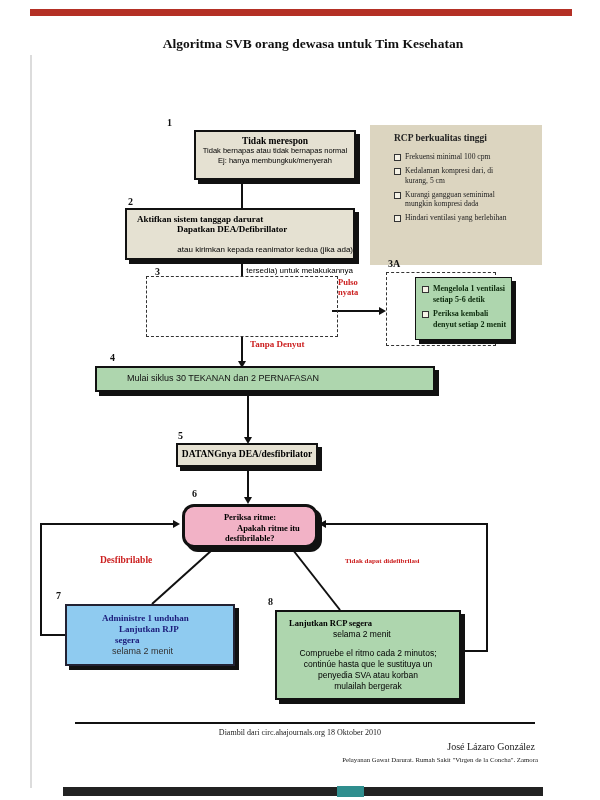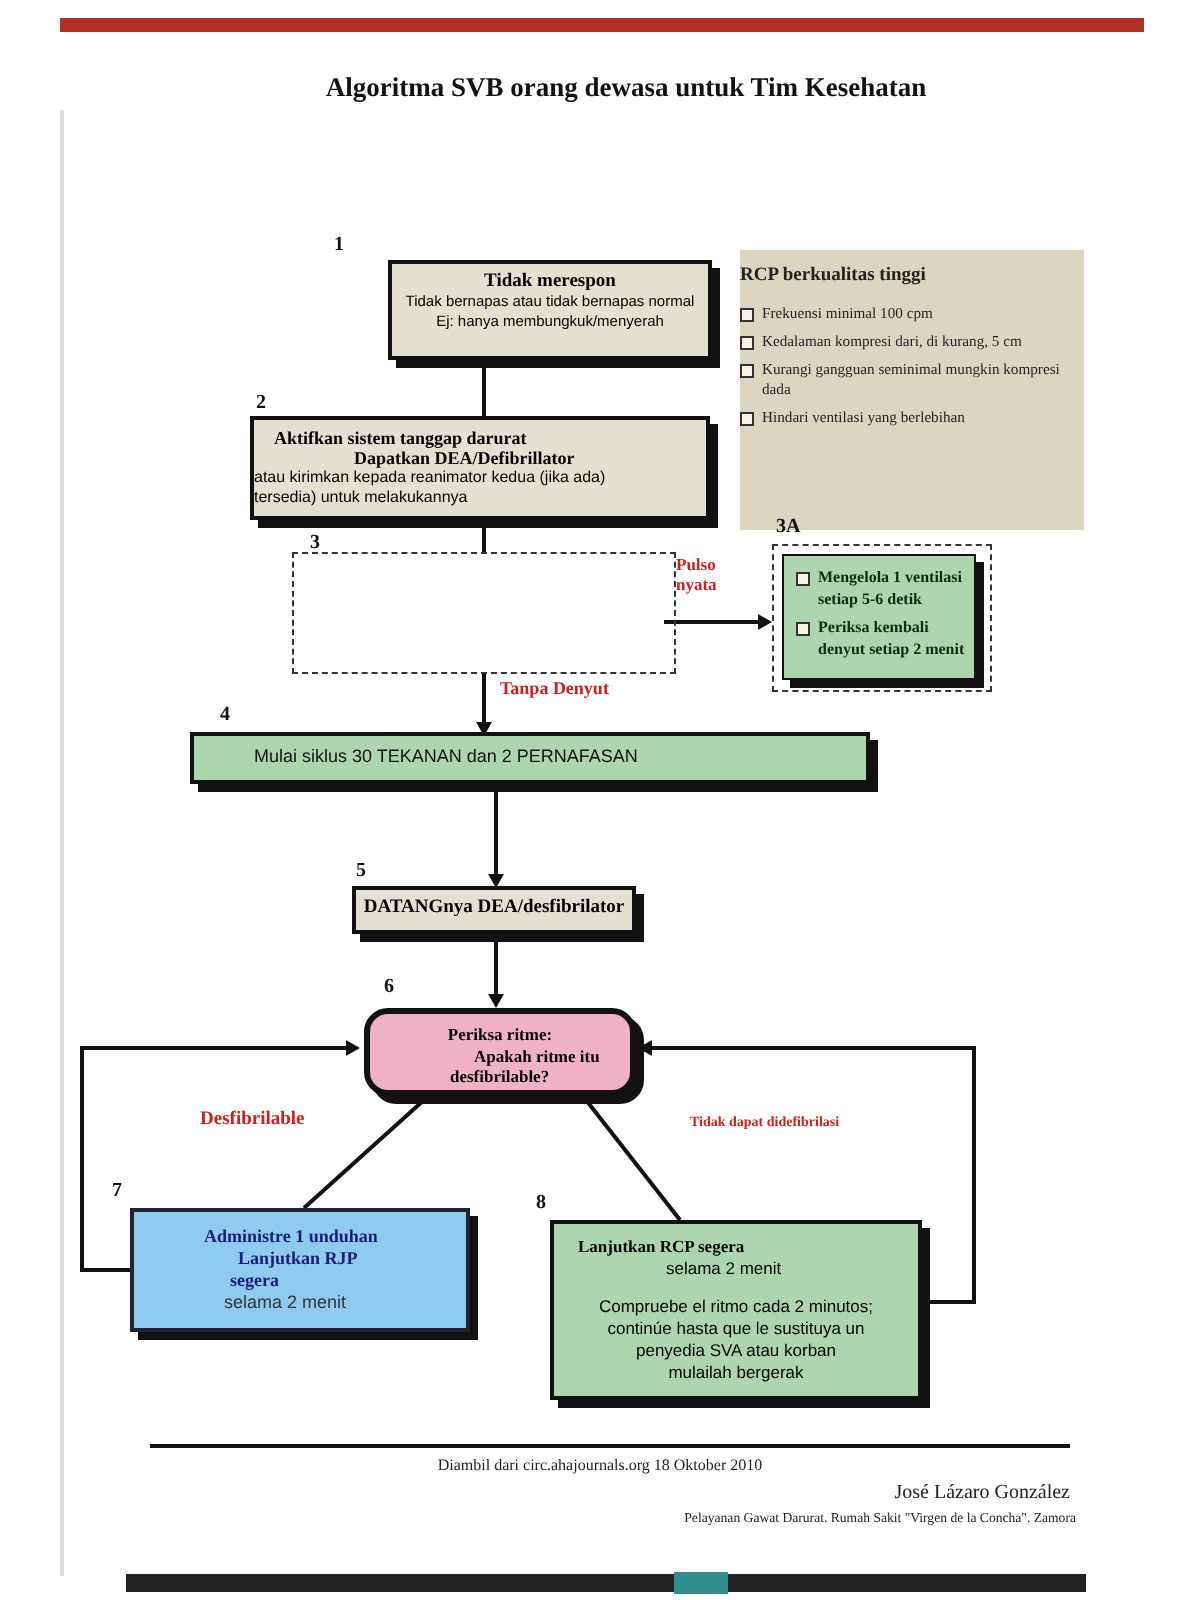--- a/index.html
+++ b/index.html
@@ -30,26 +30,26 @@
   .bt{font-weight:bold;font-family:"Liberation Serif",serif;}
   .sans{font-family:"Liberation Sans",sans-serif;}
   .red{color:#cc2020;font-weight:bold;position:absolute;}
   
   .n1{padding-top:4px;text-align:center;margin-left:30px;}
   .n1 .t{font-size:9.5px;}
   .n1 .s{font-size:7.5px;line-height:10px;}
   .n2{padding-top:4px;font-size:8px;}
   .n2 .b1{font-size:9px;padding-left:10px;}
   .n2 .b2{font-size:9px;padding-left:50px;}
-  .n2 .s{font-size:8px;text-align:left;line-height:10px;}
+  .n2 .s{font-size:8px;text-align:right;line-height:10px;margin-top:11px;}
   .n3{padding-top:5px;font-size:8.5px;line-height:11px;}
   .n3 .l1{text-align:center;}
   .n3 .l2{text-align:center;}
   .n3 .l3{padding-left:16px;}
-  .n3a{padding:6px 4px 0 6px;font-size:8px;line-height:10.5px;color:#0c2a0c;}
+  .n3a{padding:6px 4px 0 6px;font-size:8px;line-height:10.5px;color:#0c2a0c;margin-left:24px;}
   .n3a .item{display:flex;margin-bottom:4px;font-weight:bold;}
   .chk{flex:0 0 auto;width:5px;height:5px;border:1px solid #333;background:#f5f2e6;margin:2px 4px 0 0;}
   .n4{font-family:"Liberation Sans",sans-serif;font-size:9px;padding:5px 0 0 30px;color:#111;}
   .n5{text-align:center;font-weight:bold;font-size:9.5px;padding-top:4px;}
   .n6{padding-top:5px;font-size:8.5px;line-height:10.5px;font-weight:bold;}
   .n6 .l1{text-align:center;}
   .n6 .l2{padding-left:52px;}
   .n6 .l3{padding-left:40px;}
   .n7{padding-top:7px;font-size:9px;line-height:11px;}
   .n7 .b{font-weight:bold;color:#1b1b7a;}
@@ -57,21 +57,21 @@
   .n7 .p2{padding-left:52px;}
   .n7 .p3{padding-left:48px;}
   .n7 .p4{padding-left:45px;font-family:"Liberation Sans",sans-serif;color:#333;}
   .n8{padding-top:6px;font-size:8.5px;line-height:11px;}
   .n8 .b1{font-weight:bold;padding-left:12px;}
   .n8 .l2{font-family:"Liberation Sans",sans-serif;padding-left:56px;}
   .n8 .para{font-family:"Liberation Sans",sans-serif;text-align:center;}
   .n8 .gap{height:8px;}
   
   .panel{position:absolute;left:370px;top:125px;width:172px;height:140px;
-         background:#dcd5c0;padding:8px 0;box-sizing:border-box;color:#222;}
+         background:#dcd5c0;padding:8px 24px;box-sizing:border-box;color:#222;}
   .panel .ptitle{font-size:9.5px;font-weight:bold;margin-bottom:9px;}
   .panel .item{display:flex;font-size:7.6px;line-height:9.5px;margin-bottom:4.5px;}
   
   .pulso{left:338px;top:277px;font-size:8.5px;line-height:10px;}
   .tanpa{left:250px;top:339px;font-size:9px;}
   .desf{left:100px;top:555px;font-size:9.5px;}
   .tidak{left:345px;top:557px;font-size:7px;}
   
   .footline{position:absolute;left:75px;top:722px;width:460px;height:2px;background:#111;}
   .src{position:absolute;left:0;top:728px;width:600px;text-align:center;font-size:8px;color:#222;}

